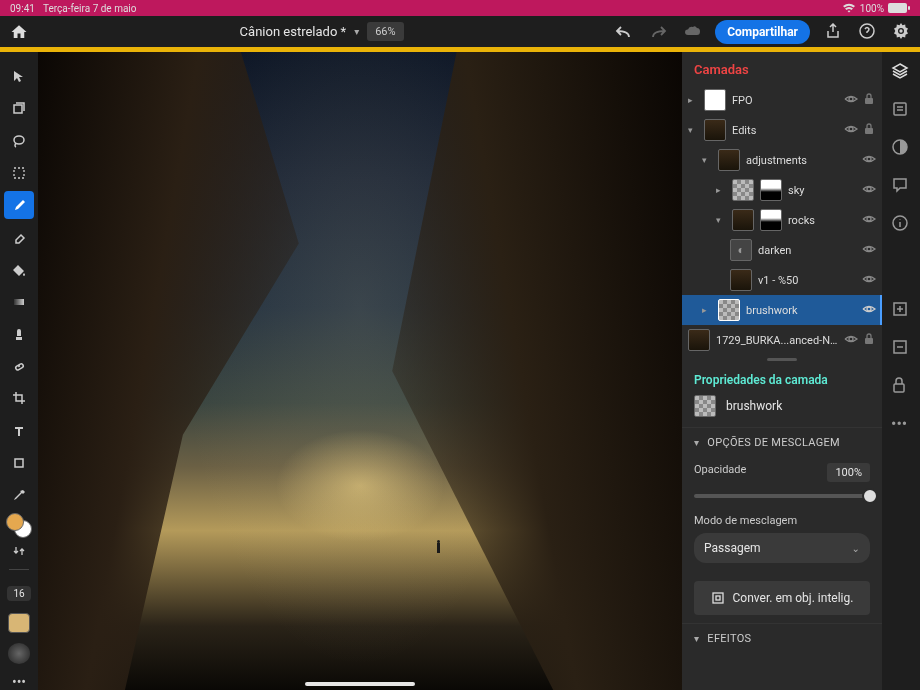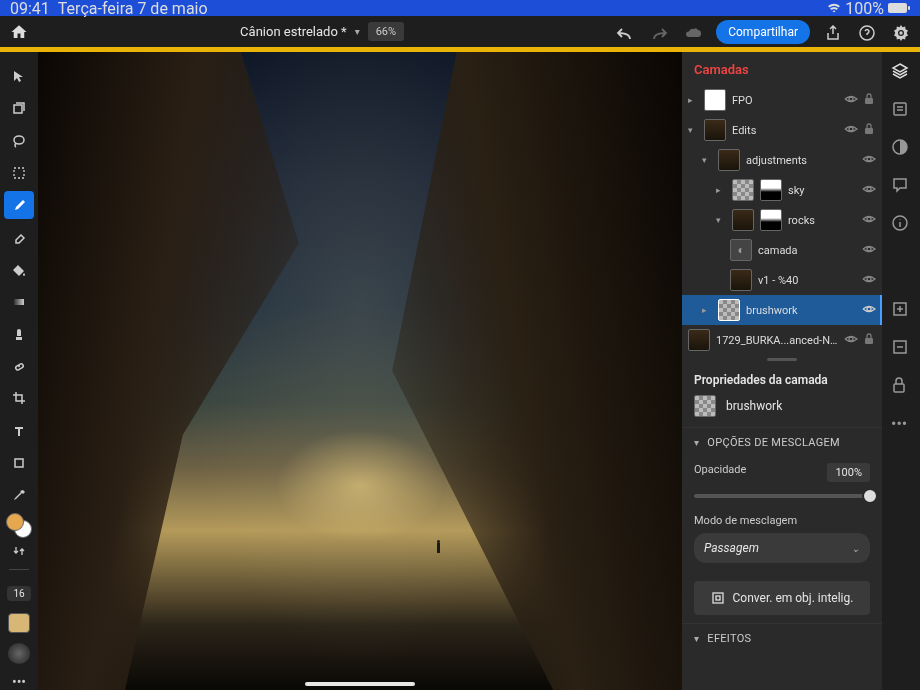--- a/index.html
+++ b/index.html
@@ -1,30 +1,30 @@
 <!DOCTYPE html>
 <html><head>
 <meta charset="utf-8">
 <style>
   * { margin: 0; padding: 0; box-sizing: border-box; font-family: -apple-system, BlinkMacSystemFont, "Segoe UI", Roboto, sans-serif; }
   body { width: 920px; height: 690px; background: #1e1e1e; color: #e5e5e5; overflow: hidden; position: relative; }
 
   
-  .status-bar { height: 16px; display: flex; justify-content: space-between; align-items: center; padding: 0 10px; font-size: 16px; color: #ddd; background: #1d4ed8; gap: 38px; }
+  .status-bar { height: 16px; display: flex; justify-content: space-between; align-items: center; padding: 0 10px; font-size: 10px; color: #ddd; background: #be185d; gap: 38px; }
   .status-right { display: flex; align-items: center; gap: 4px; }
   .wifi-icon svg, .batt-icon svg { display: block; }
 
   
   .app-bar { height: 36px; display: flex; align-items: center; padding: 0 8px; background: #1e1e1e; border-bottom: 5px solid #eab308; }
   .home-icon { width: 24px; height: 24px; display: flex; align-items: center; justify-content: center; cursor: pointer; }
   .doc-title-wrap { flex: 1; display: flex; align-items: center; justify-content: center; gap: 8px; }
   .doc-title { font-size: 13px; color: #e5e5e5; }
   .title-chev { color: #aaa; font-size: 10px; }
   .progress-badge { background: #3a3a3a; padding: 3px 8px; border-radius: 3px; font-size: 11px; color: #ccc; }
-  .top-actions { display: flex; align-items: flex-end; gap: 12px; }
+  .top-actions { display: flex; align-items: flex-start; gap: 12px; font-weight: bold; }
   .icon-btn { width: 22px; height: 22px; display: flex; align-items: center; justify-content: center; cursor: pointer; color: #ccc; }
   .share-btn { background: #1473e6; color: #fff; padding: 5px 12px; border-radius: 14px; font-size: 12px; cursor: pointer; }
 
   
   .main-area { display: flex; height: 638px; }
   .left-tools { width: 38px; background: #1e1e1e; display: flex; flex-direction: column; align-items: center; padding-top: 10px; gap: 4px; }
   .tool { width: 30px; height: 30px; display: flex; align-items: center; justify-content: center; cursor: pointer; border-radius: 4px; }
   .tool.active { background: #1473e6; }
   .tool-sep { width: 20px; height: 1px; background: #444; margin: 4px 0; }
   .swatch-pair { position: relative; width: 26px; height: 26px; }
@@ -67,30 +67,30 @@
   .mask-thumb { width:22px; height:22px; border-radius:2px; background: linear-gradient(#fff 40%, #000 60%); border:1px solid #666; flex-shrink:0; }
   .layer-name { flex: 1; white-space: nowrap; overflow: hidden; text-overflow: ellipsis; }
   .eye { width: 14px; color: #888; }
   .lock { width:12px; color:#777; }
   .indent-1 { padding-left: 20px; }
   .indent-2 { padding-left: 34px; }
   .indent-3 { padding-left: 48px; }
   .grip { height: 8px; display:flex; align-items:center; justify-content:center; }
   .grip::before { content:''; width:30px; height:3px; background:#555; border-radius:2px; }
 
-  .section-header { padding: 10px 12px 8px; font-size: 12px; font-weight: 600; color: #e5e5e5; }
+  .section-header { padding: 10px 12px 8px; font-size: 12px; font-weight: 600; color: #5eead4; }
   .prop-thumb-row { display:flex; align-items:center; gap:10px; padding: 0 12px 10px; font-size:12px; }
   .collapse-row { display:flex; align-items:center; gap:8px; padding:8px 12px; font-size:11px; color:#ccc; letter-spacing:0.3px; cursor:pointer; border-top:1px solid #333; }
   .prop-field { padding: 6px 12px 10px; }
   .prop-label { font-size: 11px; color: #ccc; margin-bottom: 6px; }
   .opacity-row { display:flex; align-items:center; justify-content:space-between; }
   .opacity-val { background:#3a3a3a; padding:3px 8px; border-radius:3px; font-size:11px; }
   .slider { position: relative; height: 4px; background: #555; border-radius: 2px; margin-top: 12px; }
   .slider-knob { position:absolute; right:-8px; top:-6px; width:16px; height:16px; border-radius:50%; background:#ddd; border:2px solid #2a2a2a; }
-  .dropdown { display:flex; align-items:center; justify-content: space-between; background:#3a3a3a; padding:8px 10px; border-radius:12px; font-size:12px; cursor:pointer;font-style:italic; }
+  .dropdown { display:flex; align-items:center; justify-content: space-between; background:#3a3a3a; padding:8px 10px; border-radius:12px; font-size:12px; cursor:pointer; }
   .chev-down { font-size:10px; color:#aaa; }
   .panel-btn { display:flex; align-items:center; gap:8px; background:#3a3a3a; padding:10px 12px; margin:8px 12px; border-radius:4px; font-size:12px; cursor:pointer; justify-content:center; }
 </style>
 </head>
 <body>
 
 <div class="status-bar">
   <div style="display:flex; gap:8px;">
     <span>09:41</span>
     <span>Terça-feira 7 de maio</span>
@@ -320,30 +320,30 @@
       <div class="mask-thumb"></div>
       <span class="layer-name">rocks</span>
       <span class="eye"><svg width="14" height="10" viewBox="0 0 14 10" fill="none" stroke="#888" stroke-width="1.3">
             <path d="M1 5 Q7 0 13 5 Q7 10 1 5"></path>
             <circle cx="7" cy="5" r="2"></circle>
           </svg></span>
     </div>
 
     <div class="layer-row indent-3">
       <div class="layer-thumb adjust">◐</div>
-      <span class="layer-name">camada</span>
+      <span class="layer-name">darken</span>
       <span class="eye"><svg width="14" height="10" viewBox="0 0 14 10" fill="none" stroke="#888" stroke-width="1.3">
             <path d="M1 5 Q7 0 13 5 Q7 10 1 5"></path>
             <circle cx="7" cy="5" r="2"></circle>
           </svg></span>
     </div>
 
     <div class="layer-row indent-3">
       <div class="layer-thumb rocks"></div>
-      <span class="layer-name">v1 - %40</span>
+      <span class="layer-name">v1 - %50</span>
       <span class="eye"><svg width="14" height="10" viewBox="0 0 14 10" fill="none" stroke="#888" stroke-width="1.3">
             <path d="M1 5 Q7 0 13 5 Q7 10 1 5"></path>
             <circle cx="7" cy="5" r="2"></circle>
           </svg></span>
     </div>
 
     <div class="layer-row indent-1 selected">
       <span class="disclose">▸</span>
       <div class="layer-thumb checker" style="border:1px solid #fff;"></div>
       <span class="layer-name">brushwork</span>

